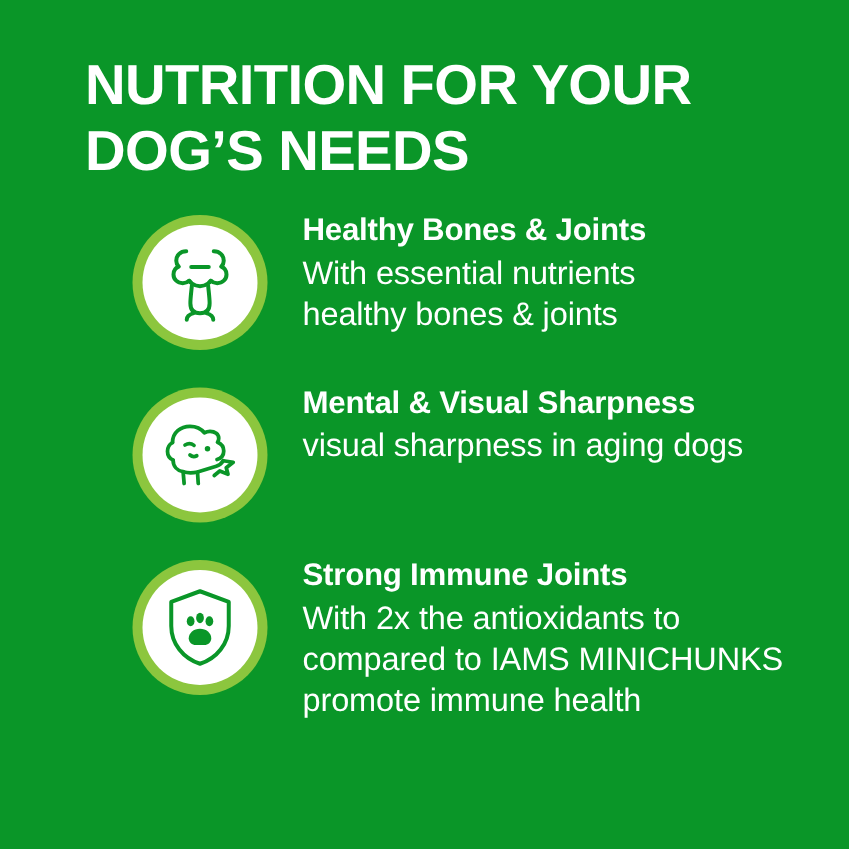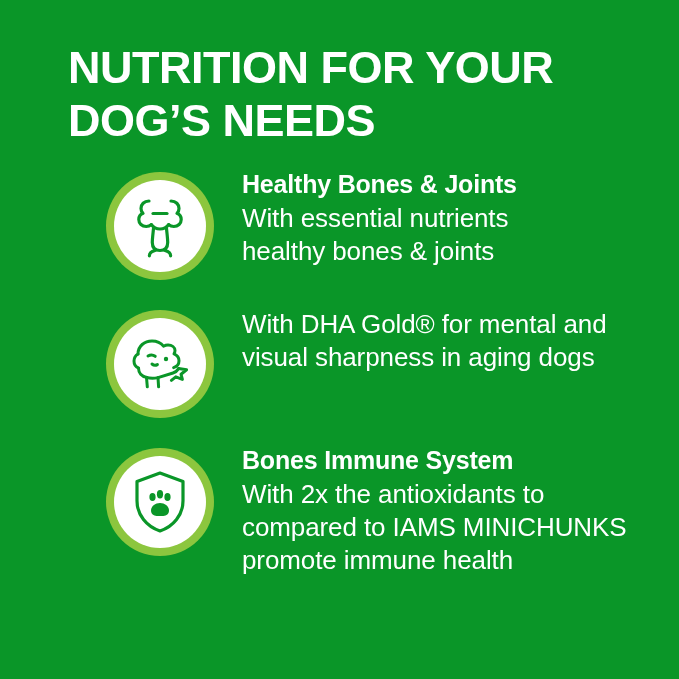--- a/index.html
+++ b/index.html
@@ -149,43 +149,43 @@
               <path d="M18.5 41.4c4 1.2 8 1 11.5 0.2l15-4.6c2.6-0.8 4.5-2.6 5.6-4.4"></path>
               <path d="M50.6 32.6l8 1.2-5.6 4.4 1.4 5.2-6.6-2.6-4.4 3.6"></path>
               <circle cx="38" cy="23" r="2.2" fill="#0a9628" stroke="none"></circle>
               <path d="M20 20c2.5-1.5 5-1.4 7.2 0.3"></path>
               <path d="M24 28c1.6 1.4 3.6 1.6 5.4 0.6"></path>
             </svg>
           </div>
         </div>
       </div>
       <div class="benefit-text">
+        <p class="benefit-title">Mental &amp; Visual Sharpness</p>
         <p class="benefit-desc">
-          <span>With DHA Gold® for mental and</span>
           <span>visual sharpness in aging dogs</span>
         </p>
       </div>
     </div>
 
     <div class="benefit">
       <div class="icon-wrap">
         <div class="icon-ring">
           <div class="icon-inner">
             <svg width="58" height="64" viewBox="0 0 58 64" fill="none" stroke="#0a9628" stroke-width="3.2" stroke-linecap="round" stroke-linejoin="round">
               <path d="M29 3L6 11.5v19.2C6 45 15.6 56.6 29 61c13.4-4.4 23-16 23-30.3V11.5L29 3z"></path>
               <ellipse cx="21.5" cy="27" rx="3.1" ry="4" fill="#0a9628" stroke="none"></ellipse>
               <ellipse cx="29" cy="24.3" rx="3.1" ry="4.2" fill="#0a9628" stroke="none"></ellipse>
               <ellipse cx="36.5" cy="27" rx="3.1" ry="4" fill="#0a9628" stroke="none"></ellipse>
               <path d="M29 33c-5 0-9 3.4-9 7.6 0 3.3 2.6 5.4 5.6 5.4h6.8c3 0 5.6-2.1 5.6-5.4C38 36.4 34 33 29 33z" fill="#0a9628" stroke="none"></path>
             </svg>
           </div>
         </div>
       </div>
       <div class="benefit-text">
-        <p class="benefit-title">Bones Immune System</p>
+        <p class="benefit-title">Strong Immune Joints</p>
         <p class="benefit-desc">
           <span>With 2x the antioxidants to</span>
           <span>compared to IAMS MINICHUNKS</span>
           <span>promote immune health</span>
         </p>
       </div>
     </div>
 
   </div>
 </div>

